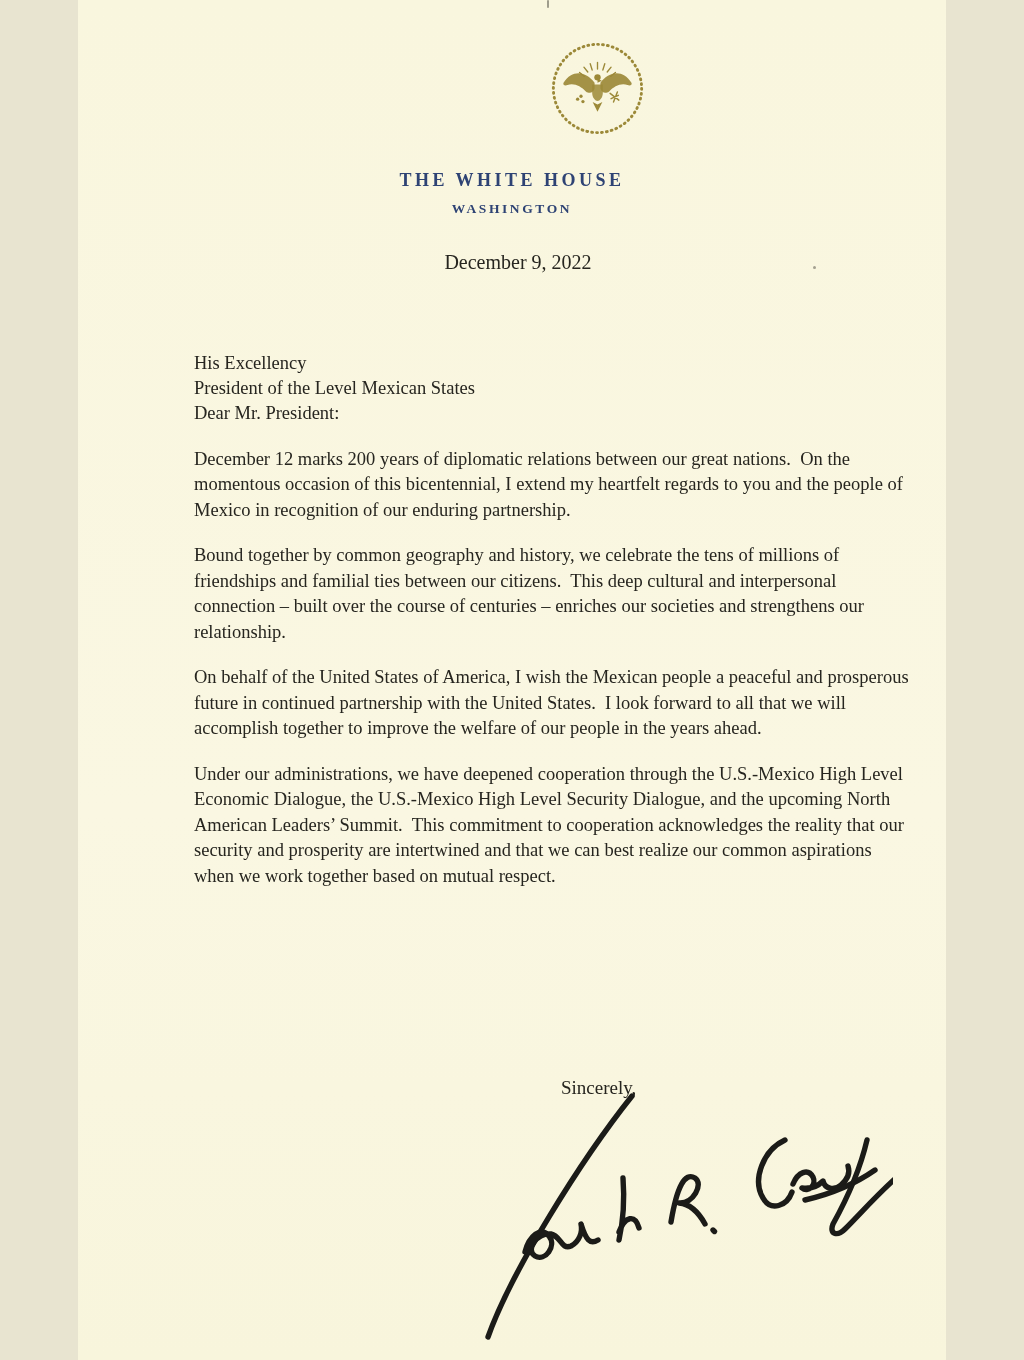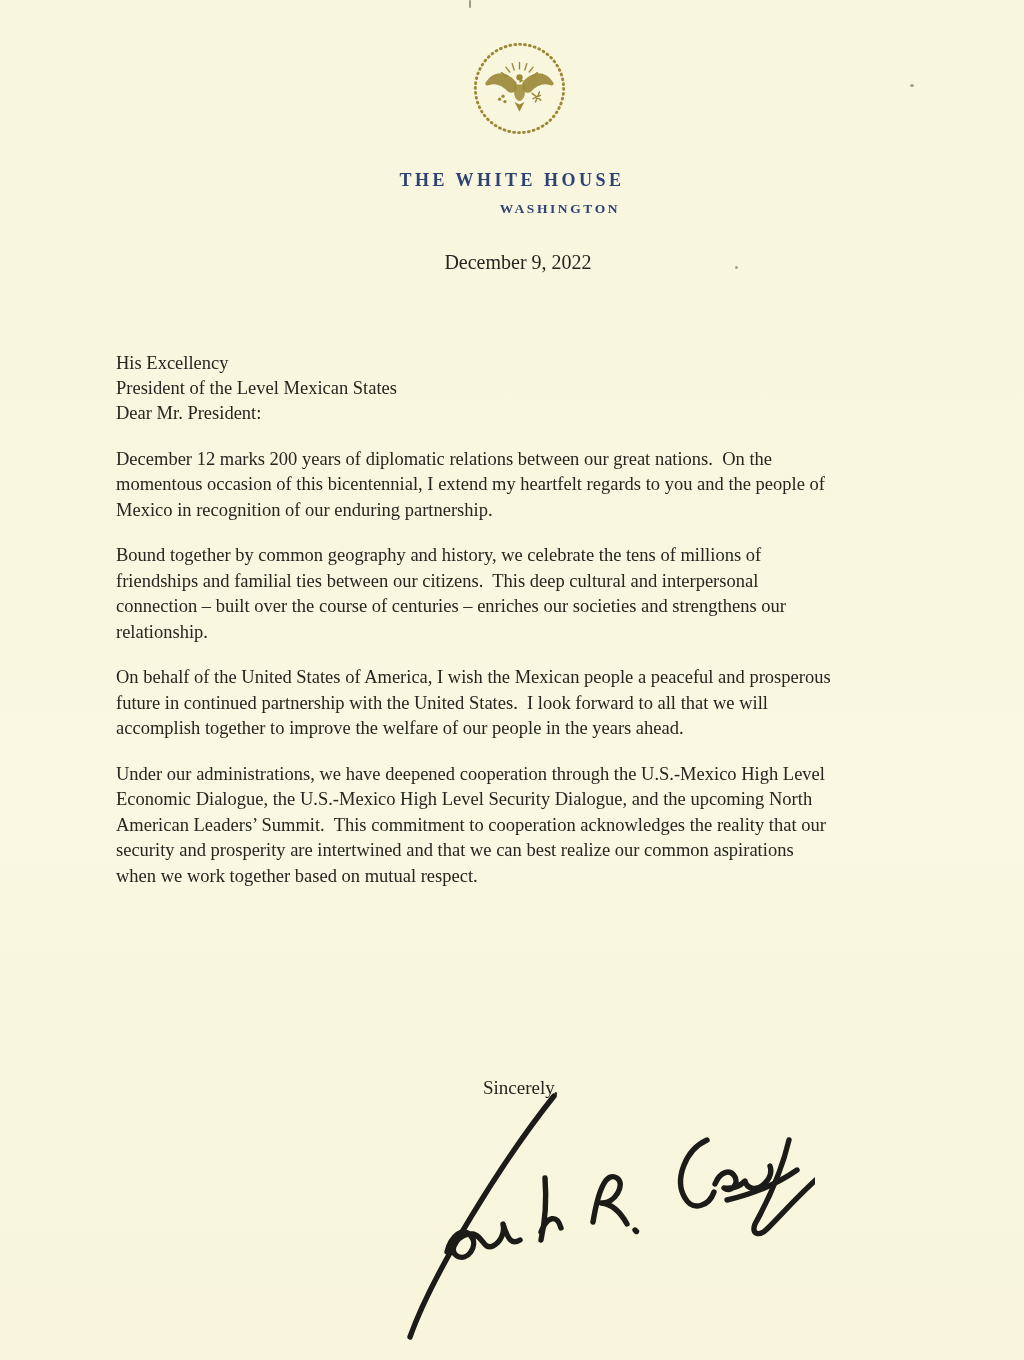--- a/index.html
+++ b/index.html
@@ -1,34 +1,34 @@
 <!DOCTYPE html>
 <html><head>
 <meta charset="utf-8">
 <style>
   html,body{margin:0;padding:0;background:#e8e4d0;}
   .page{
     position:relative;
-    width:1024px;height:1360px;
+    width:868px;height:1360px;
     margin:0 auto;
     background:linear-gradient(180deg,#f9f6de 0%,#faf7e2 60%,#f8f5dc 100%);
     overflow:hidden;
     font-family:"Liberation Serif", serif;
     color:#26251f;
   }
   .seal{position:absolute;left:471px;top:40px;width:97px;height:97px;}
   .org{
     position:absolute;top:170px;left:0;width:100%;
     text-align:center;font-weight:bold;font-size:18px;
     letter-spacing:3.5px;color:#2e4374;
   }
   .city{
     position:absolute;top:201px;left:0;width:100%;
     text-align:center;font-weight:bold;font-size:13.5px;
-    letter-spacing:2.6px;color:#2e4374;margin-left:48px;
+    letter-spacing:2.6px;color:#2e4374;
   }
   .date{
     position:absolute;top:251px;left:6px;width:100%;
     text-align:center;font-size:20px;
   }
   .body-text{
     position:absolute;left:116px;top:351px;width:870px;
     font-size:18.5px;line-height:25.5px;
   }
   .addr div{line-height:25px;}

